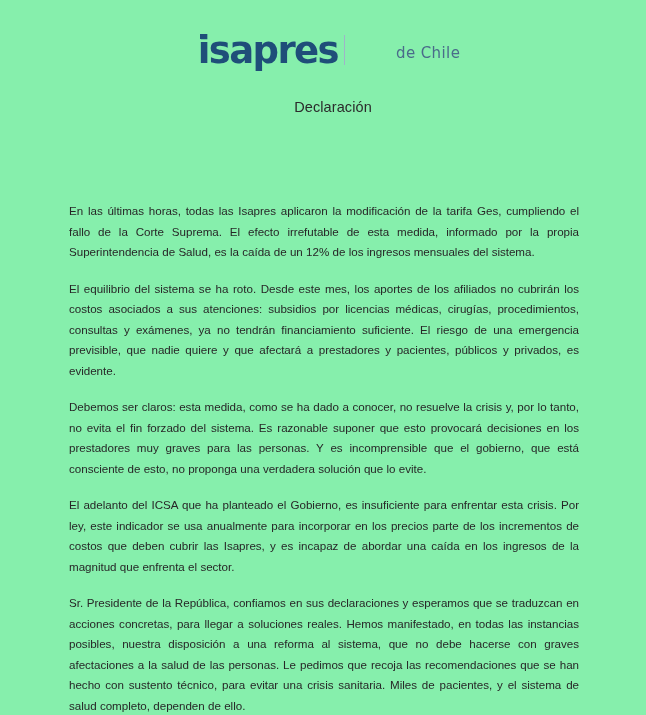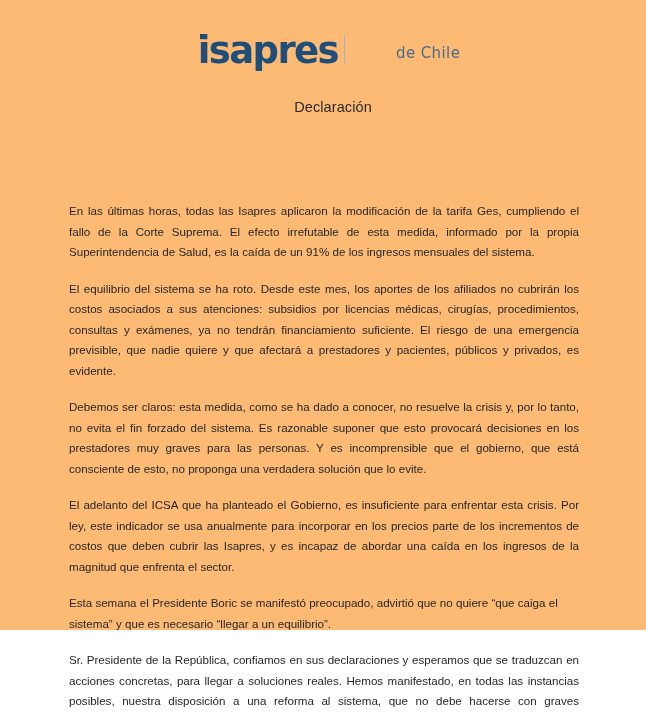--- a/index.html
+++ b/index.html
@@ -12,22 +12,22 @@
     width: 646px;
     height: 715px;
     position: relative;
     font-family: "Liberation Sans", "DejaVu Sans", sans-serif;
     color: #262626;
     overflow: hidden;
   }
 
   .page {
     width: 646px;
-    height: 630px;
-    background: #fdba74;
+    height: 715px;
+    background: #86efac;
     position: relative;
     box-sizing: border-box;
   }
 
   
   .header {
     position: absolute;
     top: 22px;
     left: 0;
     width: 646px;
@@ -128,21 +128,20 @@
         <span class="sqdot"></span><span>isapres</span>
       </span>
       <span class="logo-divider"></span>
       <span class="logo-sub">de Chile</span>
     </div>
   </div>
 
   <div class="doc-title">Declaración</div>
 
   <div class="body-copy">
-    <p class="para">En las últimas horas, todas las Isapres aplicaron la modificación de la tarifa Ges, cumpliendo el fallo de la Corte Suprema. El efecto irrefutable de esta medida, informado por la propia Superintendencia de Salud, es la caída de un 91% de los ingresos mensuales del sistema.</p>
+    <p class="para">En las últimas horas, todas las Isapres aplicaron la modificación de la tarifa Ges, cumpliendo el fallo de la Corte Suprema. El efecto irrefutable de esta medida, informado por la propia Superintendencia de Salud, es la caída de un 12% de los ingresos mensuales del sistema.</p>
     <p class="para">El equilibrio del sistema se ha roto. Desde este mes, los aportes de los afiliados no cubrirán los costos asociados a sus atenciones: subsidios por licencias médicas, cirugías, procedimientos, consultas y exámenes, ya no tendrán financiamiento suficiente. El riesgo de una emergencia previsible, que nadie quiere y que afectará a prestadores y pacientes, públicos y privados, es evidente.</p>
     <p class="para">Debemos ser claros: esta medida, como se ha dado a conocer, no resuelve la crisis y, por lo tanto, no evita el fin forzado del sistema. Es razonable suponer que esto provocará decisiones en los prestadores muy graves para las personas. Y es incomprensible que el gobierno, que está consciente de esto, no proponga una verdadera solución que lo evite.</p>
     <p class="para">El adelanto del ICSA que ha planteado el Gobierno, es insuficiente para enfrentar esta crisis. Por ley, este indicador se usa anualmente para incorporar en los precios parte de los incrementos de costos que deben cubrir las Isapres, y es incapaz de abordar una caída en los ingresos de la magnitud que enfrenta el sector.</p>
-    <p class="para align-left">Esta semana el Presidente Boric se manifestó preocupado, advirtió que no quiere “que caiga el sistema” y que es necesario “llegar a un equilibrio”.</p>
     <p class="para">Sr. Presidente de la República, confiamos en sus declaraciones y esperamos que se traduzcan en acciones concretas, para llegar a soluciones reales. Hemos manifestado, en todas las instancias posibles, nuestra disposición a una reforma al sistema, que no debe hacerse con graves afectaciones a la salud de las personas. Le pedimos que recoja las recomendaciones que se han hecho con sustento técnico, para evitar una crisis sanitaria. Miles de pacientes, y el sistema de salud completo, dependen de ello.</p>
   </div>
 
 </div>
 
 </body></html>

